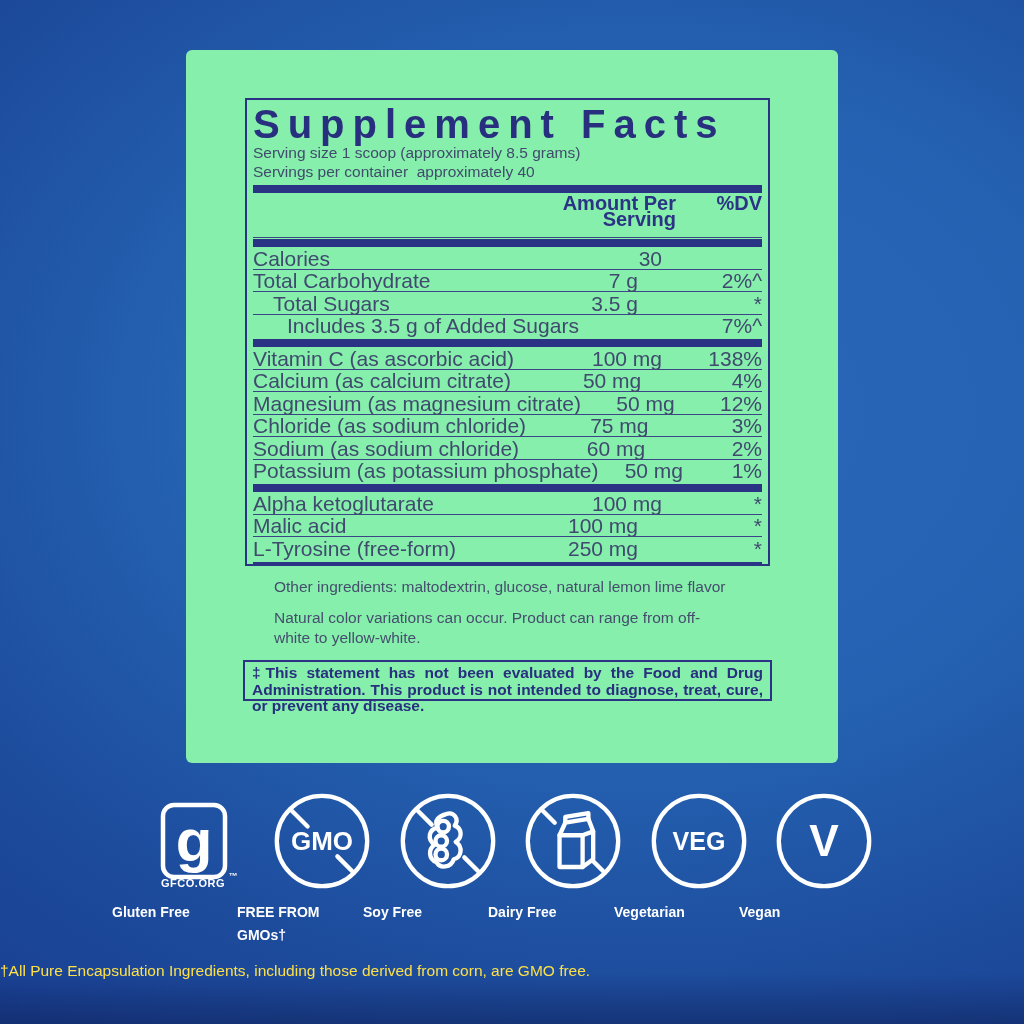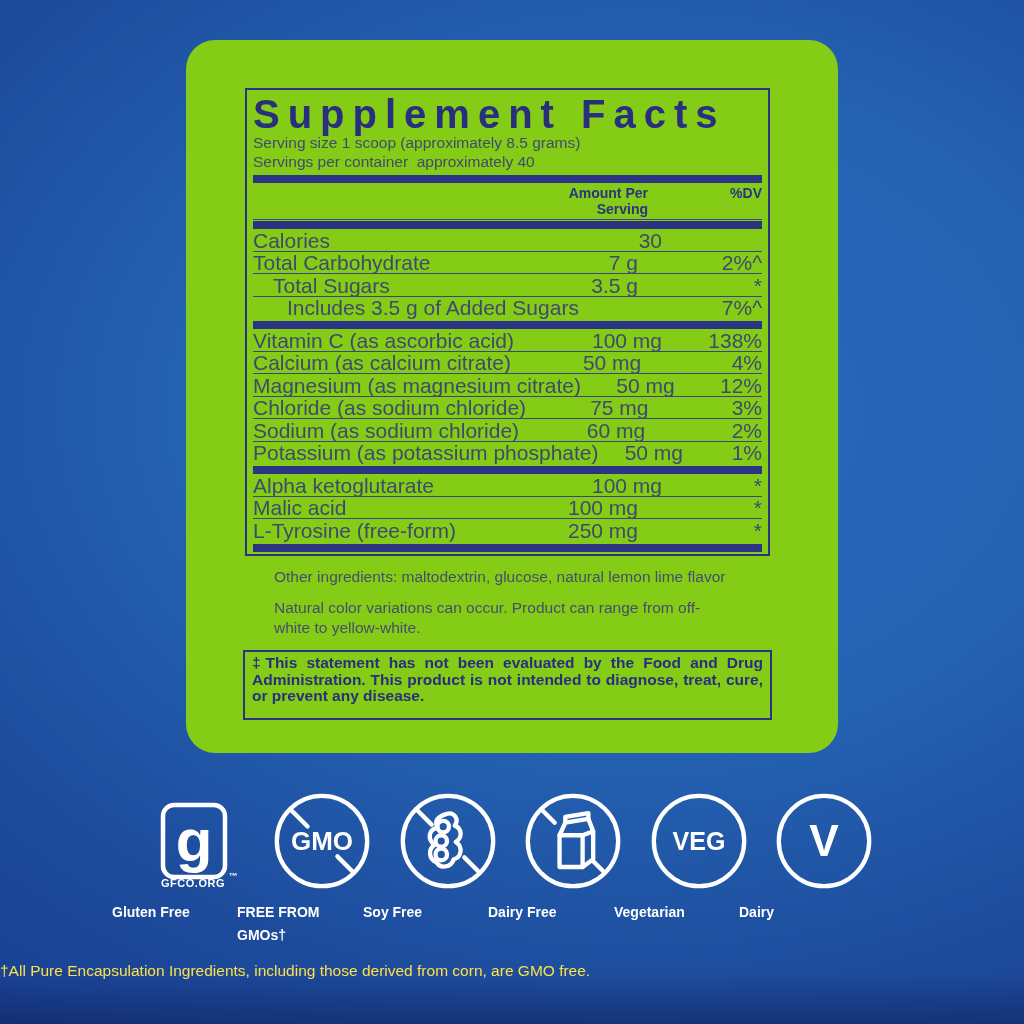--- a/index.html
+++ b/index.html
@@ -5,55 +5,55 @@
   html,body{margin:0;padding:0;}
   body{
     width:1024px;height:1024px;position:relative;overflow:hidden;
     font-family:"Liberation Sans","DejaVu Sans",sans-serif;
     background-color:#1d4fa0;
     background-image:
       linear-gradient(to bottom, rgba(13,26,77,0) 95%, rgba(13,26,77,.45) 100%),
       radial-gradient(115% 85% at 62% 40%, #2b67bb 0%, #2562b2 38%, #1d4b9c 68%, #173a8e 100%);
   }
   .card{
-    position:absolute;left:186px;top:40px;width:652px;height:713px;
-    background:#84cc16;border-radius:29px;
+    position:absolute;left:186px;top:50px;width:652px;height:713px;
+    background:#86efac;border-radius:6px;
   }
   
   .facts{
     position:absolute;left:59px;top:48px;width:525px;height:468px;
     box-sizing:border-box;border:2px solid #2b3484;padding:2px 6px 0 6px;
     overflow:hidden;color:#3f4a6e;
   }
   .facts-title{
     font-size:40px;line-height:40px;font-weight:bold;color:#272f7e;
     letter-spacing:8px;white-space:nowrap;margin-top:2px;
   }
   .serv{font-size:15.5px;line-height:18.5px;white-space:pre-wrap;color:#414b6d;}
   .bar{height:8px;background:#2b3484;margin-top:3px;}
   .bar.mt{margin-top:4px;}
   .hdr{display:flex;align-items:baseline;font-weight:bold;color:#2b3484;
-       font-size:14px;line-height:16px;padding:2px 0 2px 0;border-bottom:1.3px solid #3b4486;margin-bottom:1px;gap:28px;}
+       font-size:20px;line-height:16px;padding:2px 0 10px 0;border-bottom:1.3px solid #3b4486;margin-bottom:1px;}
   .hdr .sp{flex:1;}
   .hdr .h-amt{width:130px;text-align:right;}
   .hdr .h-dv{width:86px;text-align:right;}
   .grp .row{display:flex;align-items:baseline;font-size:21px;line-height:17px;
             padding:2.5px 0 2px 0;}
   .grp .row + .row{border-top:1.3px solid #3b4486;gap:24px;}
   .row .nm{flex:1;white-space:nowrap;}
   .row .amt{width:110px;text-align:right;white-space:nowrap;}
   .row .dv{width:100px;text-align:right;white-space:nowrap;}
   .row.i1 .nm{padding-left:20px;}
   .row.i2 .nm{padding-left:34px;}
   .fnotes{padding:3px 0 4px 21px;font-size:15.5px;line-height:18px;white-space:pre-wrap;color:#414b6d;}
   
   .other-ing{position:absolute;left:88px;top:527px;width:505px;font-size:15.5px;line-height:19px;color:#454e6d;}
   .color-note{position:absolute;left:88px;top:558px;width:438px;font-size:15.5px;line-height:20px;color:#454e6d;}
   .disclaimer{
-    position:absolute;left:57px;top:610px;width:529px;height:70px;box-sizing:border-box;
+    position:absolute;left:57px;top:610px;width:529px;height:41px;box-sizing:border-box;
     border:2px solid #2b3484;padding:3px 7px 0 7px;
     font-size:15.5px;line-height:16.5px;font-weight:bold;color:#272f7e;text-align:justify;
   }
   
   .badge-ic{position:absolute;width:100px;height:100px;top:791px;}
   .badge-ic svg{width:100%;height:100%;display:block;}
   .gfco{position:absolute;left:147px;top:783px;width:100px;height:112px;}
   .gfco svg{width:100%;height:100%;display:block;}
   .blabel{
     position:absolute;top:901px;width:170px;text-align:left;
@@ -227,15 +227,15 @@
 </div>
 
 <div class="blabel" style="left:112px">Gluten Free</div>
 <div class="blabel" style="left:237px">
   <span>FREE FROM</span><br>
   <span>GMOs†</span>
 </div>
 <div class="blabel" style="left:363px">Soy Free</div>
 <div class="blabel" style="left:488px">Dairy Free</div>
 <div class="blabel" style="left:614px">Vegetarian</div>
-<div class="blabel" style="left:739px">Dairy</div>
+<div class="blabel" style="left:739px">Vegan</div>
 
 <div class="footer-note">†All Pure Encapsulation Ingredients, including those derived from corn, are GMO free.</div>
 
 </body></html>

